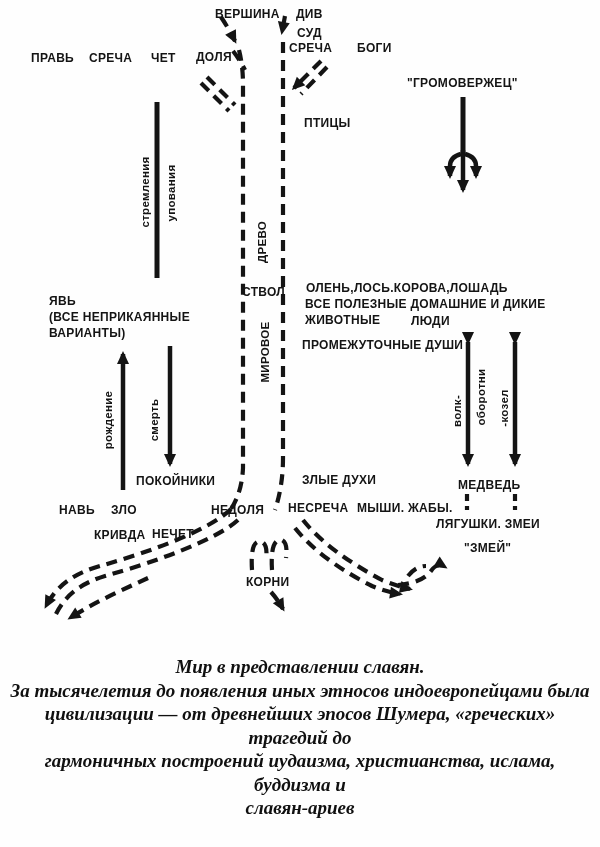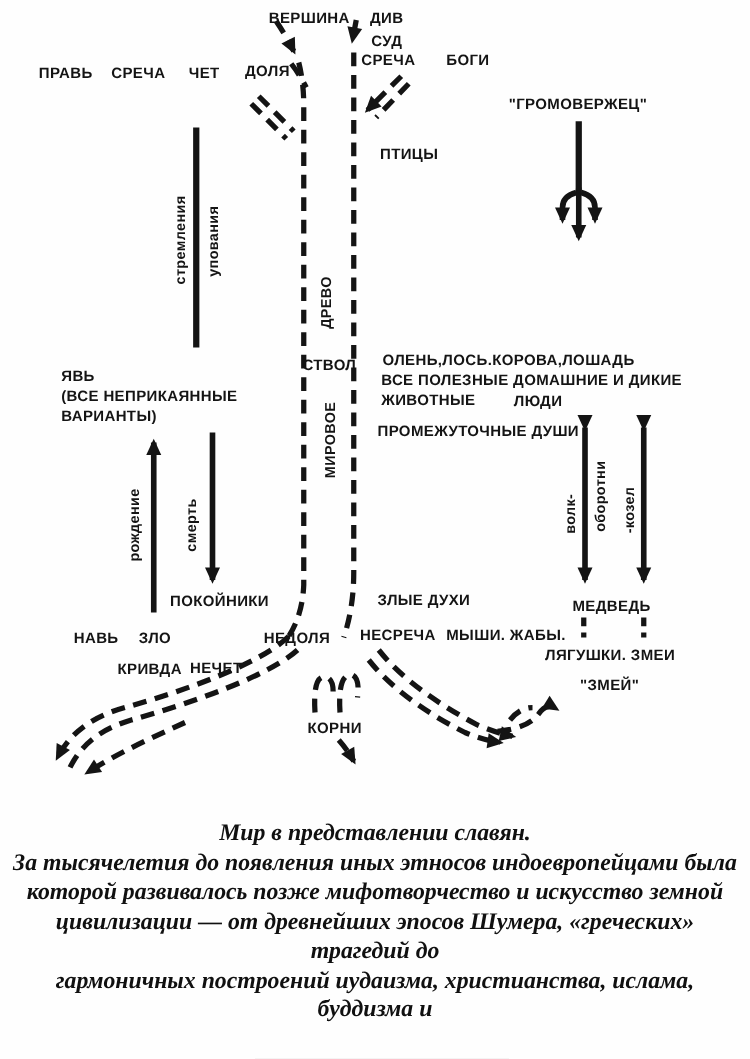--- a/index.html
+++ b/index.html
@@ -143,18 +143,18 @@
   <div class="vlbl" style="left:265px;top:352px">МИРОВОЕ</div>
   <div class="vlbl" style="left:108px;top:420px">рождение</div>
   <div class="vlbl" style="left:154px;top:420px">смерть</div>
   <div class="vlbl" style="left:457px;top:411px">волк-</div>
   <div class="vlbl" style="left:481px;top:397px">оборотни</div>
   <div class="vlbl" style="left:504px;top:408px">-козел</div>
 
   <div id="caption">
     <div>Мир в представлении славян.</div>
     <div>За тысячелетия до появления иных этносов индоевропейцами была</div>
-    <div>которой развивалось позже мифотворчество и искусство земной</div>
     <div>цивилизации — от древнейших эпосов Шумера, «греческих» трагедий до</div>
     <div>гармоничных построений иудаизма, христианства, ислама, буддизма и</div>
+    <div>славян-ариев</div>
   </div>
 
 </div>
 
 </body></html>

